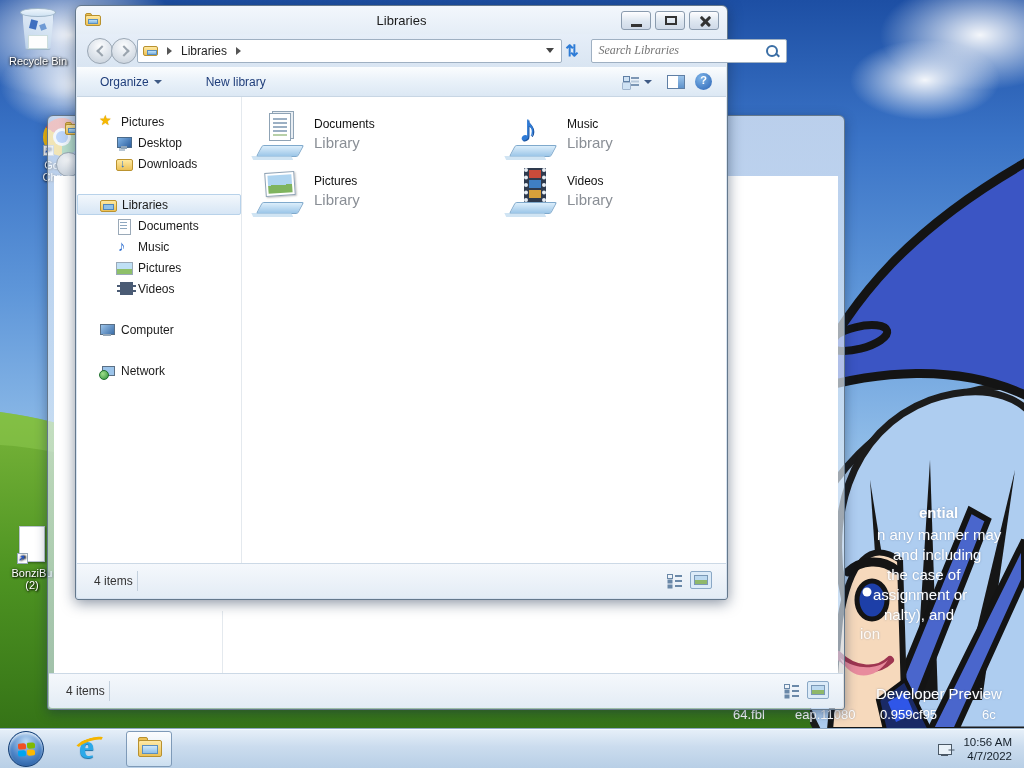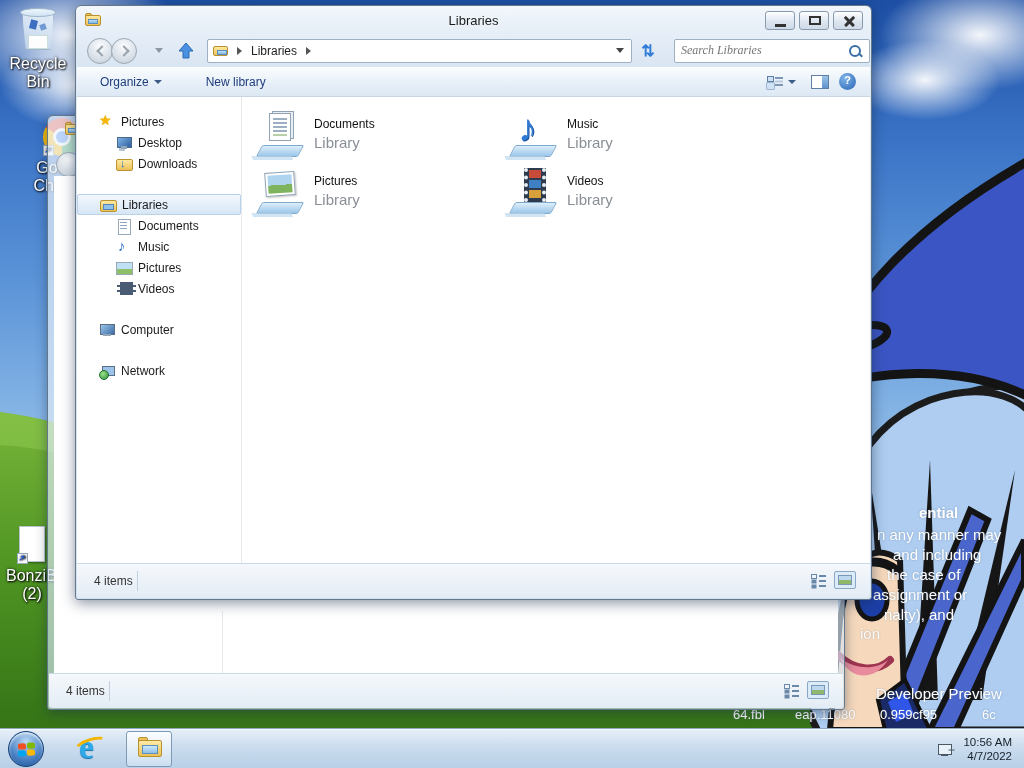--- a/index.html
+++ b/index.html
@@ -6,21 +6,21 @@
   html,body { width:1024px; height:768px; overflow:hidden; font-family:"Liberation Sans",sans-serif; }
   .abs { position:absolute; }
 
   
   #desktop { position:absolute; inset:0; width:1024px; height:768px;
     background:linear-gradient(180deg,#1d4fa4 0%,#3a73c6 18%,#5e96d9 38%,#8fbce8 58%,#c2dcf2 78%,#dcebf7 100%); }
   .cloud { position:absolute; background:radial-gradient(closest-side,rgba(255,255,255,.95),rgba(255,255,255,0)); border-radius:50%; }
   #hill { position:absolute; left:0; top:0; width:1024px; height:768px; }
 
   
-  .dicon { position:absolute; width:72px; text-align:center; color:#fff; font-size:16px;
+  .dicon { position:absolute; width:72px; text-align:center; color:#fff; font-size:11px;
     text-shadow:1px 1px 2px #000, 0 0 3px rgba(0,0,0,.8); z-index:2; cursor:default; }
   .dicon .art { margin:0 auto 3px; position:relative; }
   
   .rb-art { width:40px; height:46px; }
   .rb-body { position:absolute; left:4px; top:6px; width:32px; height:38px;
     background:linear-gradient(180deg,rgba(235,244,252,.85),rgba(200,220,238,.75));
     border:1px solid #9fb6c9; border-radius:3px 3px 6px 6px; clip-path:polygon(0 0,100% 0,88% 100%,12% 100%); }
   .rb-rim { position:absolute; left:2px; top:2px; width:36px; height:9px; border:1px solid #9fb6c9;
     border-radius:50%; background:linear-gradient(180deg,#eef6fd,#cfe2f2); }
   .rb-paper { position:absolute; left:10px; bottom:3px; width:20px; height:14px; background:#fdfdfd; border:1px solid #cdd; }
@@ -59,21 +59,21 @@
   .winbtns { position:absolute; right:8px; top:5px; display:flex; gap:4px; }
   .wbtn { width:30px; height:19px; border:1px solid #8a9bae; border-radius:3px;
     background:linear-gradient(180deg,#fefeff,#dde6f0 55%,#cfdae8); position:relative; cursor:pointer; }
   .wbtn i { position:absolute; }
   .g-min { left:9px; top:12px; width:11px; height:3px; background:#333; }
   .g-max { left:9px; top:4px; width:12px; height:9px; border:2px solid #333; }
   .g-x1,.g-x2 { left:9px; top:8px; width:13px; height:2.5px; background:#333; border-radius:1px; }
   .g-x1 { transform:rotate(45deg);} .g-x2 { transform:rotate(-45deg);}
 
   
-  #fwin { left:75px; top:5px; width:797px; height:595px; z-index:6; }
+  #fwin { left:75px; top:5px; width:653px; height:595px; z-index:6; }
   .navbar { position:absolute; left:1px; right:1px; top:28px; height:33px; background:linear-gradient(180deg,#e6eef8,#d9e5f2); display:flex; align-items:center; }
   .navcircles { position:relative; width:62px; height:26px; margin-left:10px; }
   .ncirc { position:absolute; width:26px; height:26px; border-radius:50%; border:1px solid #9aa7b4;
     background:radial-gradient(circle at 50% 30%,#fcfdfe,#d9e0e8 60%,#c3ccd6); }
   .ncirc.fwd { left:24px; }
   .chev { position:absolute; top:8px; width:8px; height:8px; border-left:2.5px solid #9aa4ae; border-bottom:2.5px solid #9aa4ae; }
   .chev.l { left:10px; transform:rotate(45deg);} .chev.r { left:8px; transform:rotate(-135deg);}
   .mini-caret { width:0; height:0; border-left:4px solid transparent; border-right:4px solid transparent; border-top:5px solid #8b97a5; margin-left:6px; }
   .upbtn { width:26px; height:24px; margin-left:10px; display:flex; align-items:center; justify-content:center; cursor:pointer; }
   .addr { flex:0 0 425px; height:24px; margin-left:8px; background:#fff; border:1px solid #9fb0c2; border-radius:2px; display:flex; align-items:center; font-size:12px; color:#222; }

